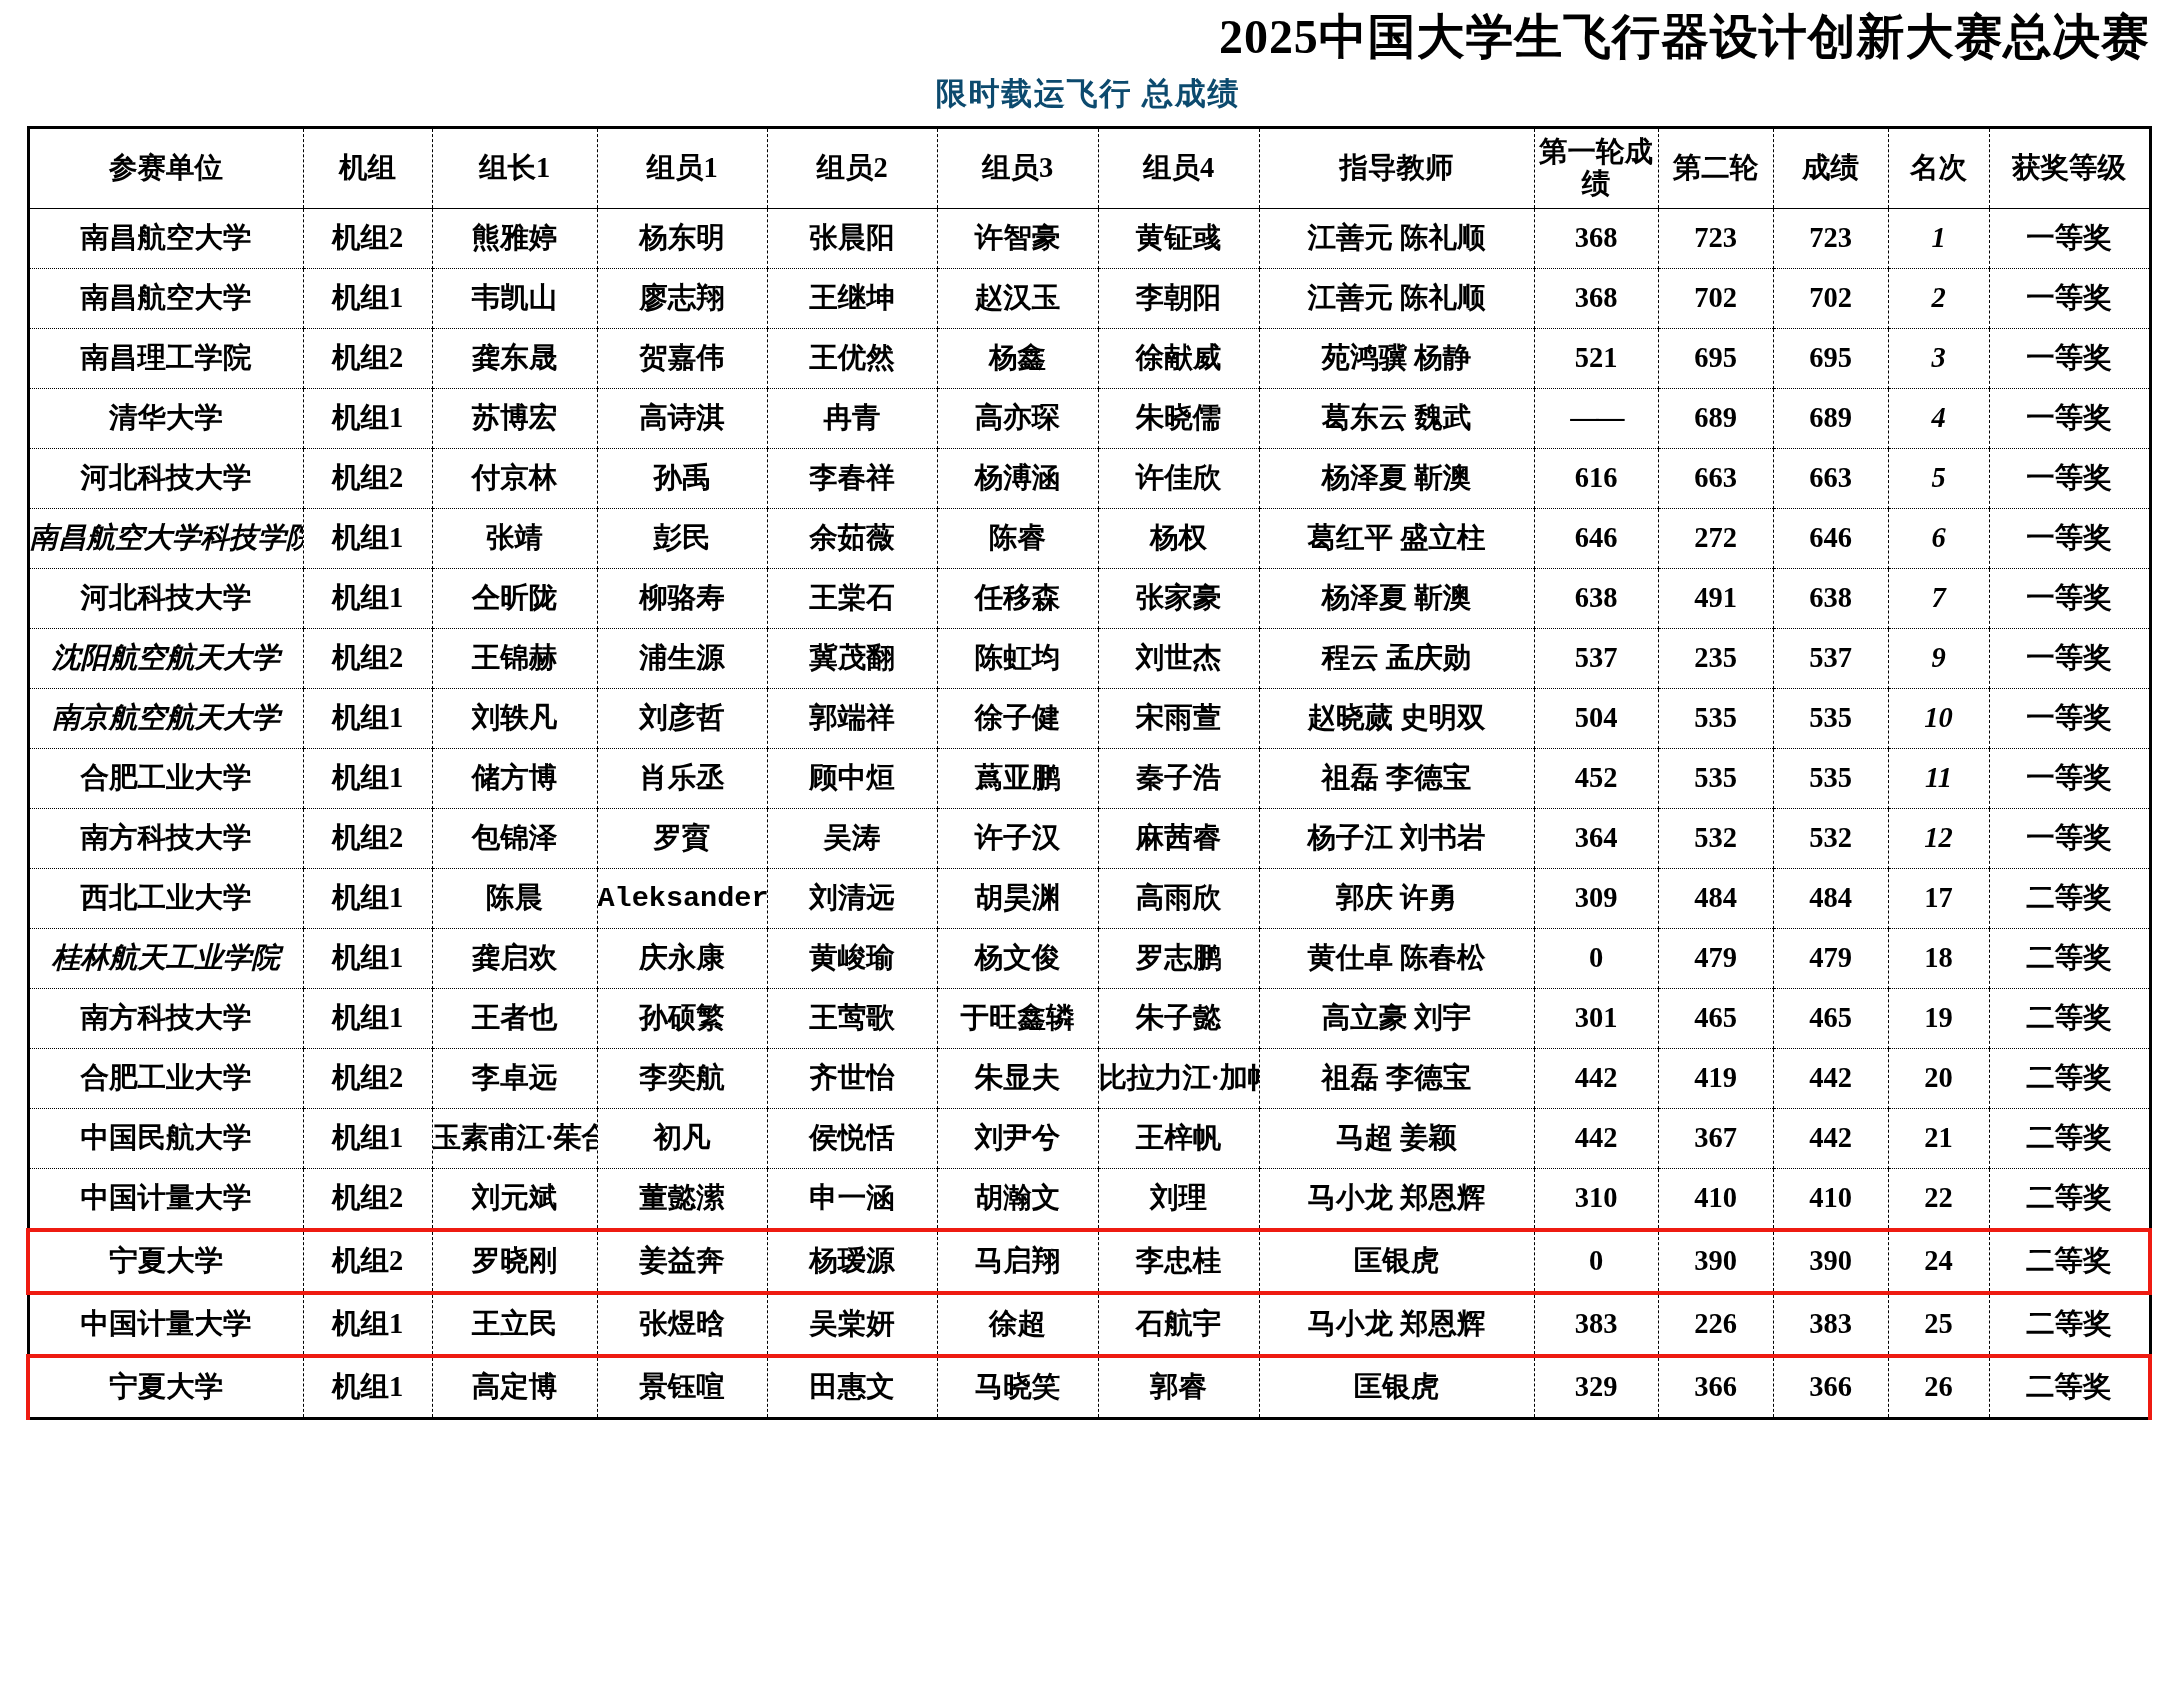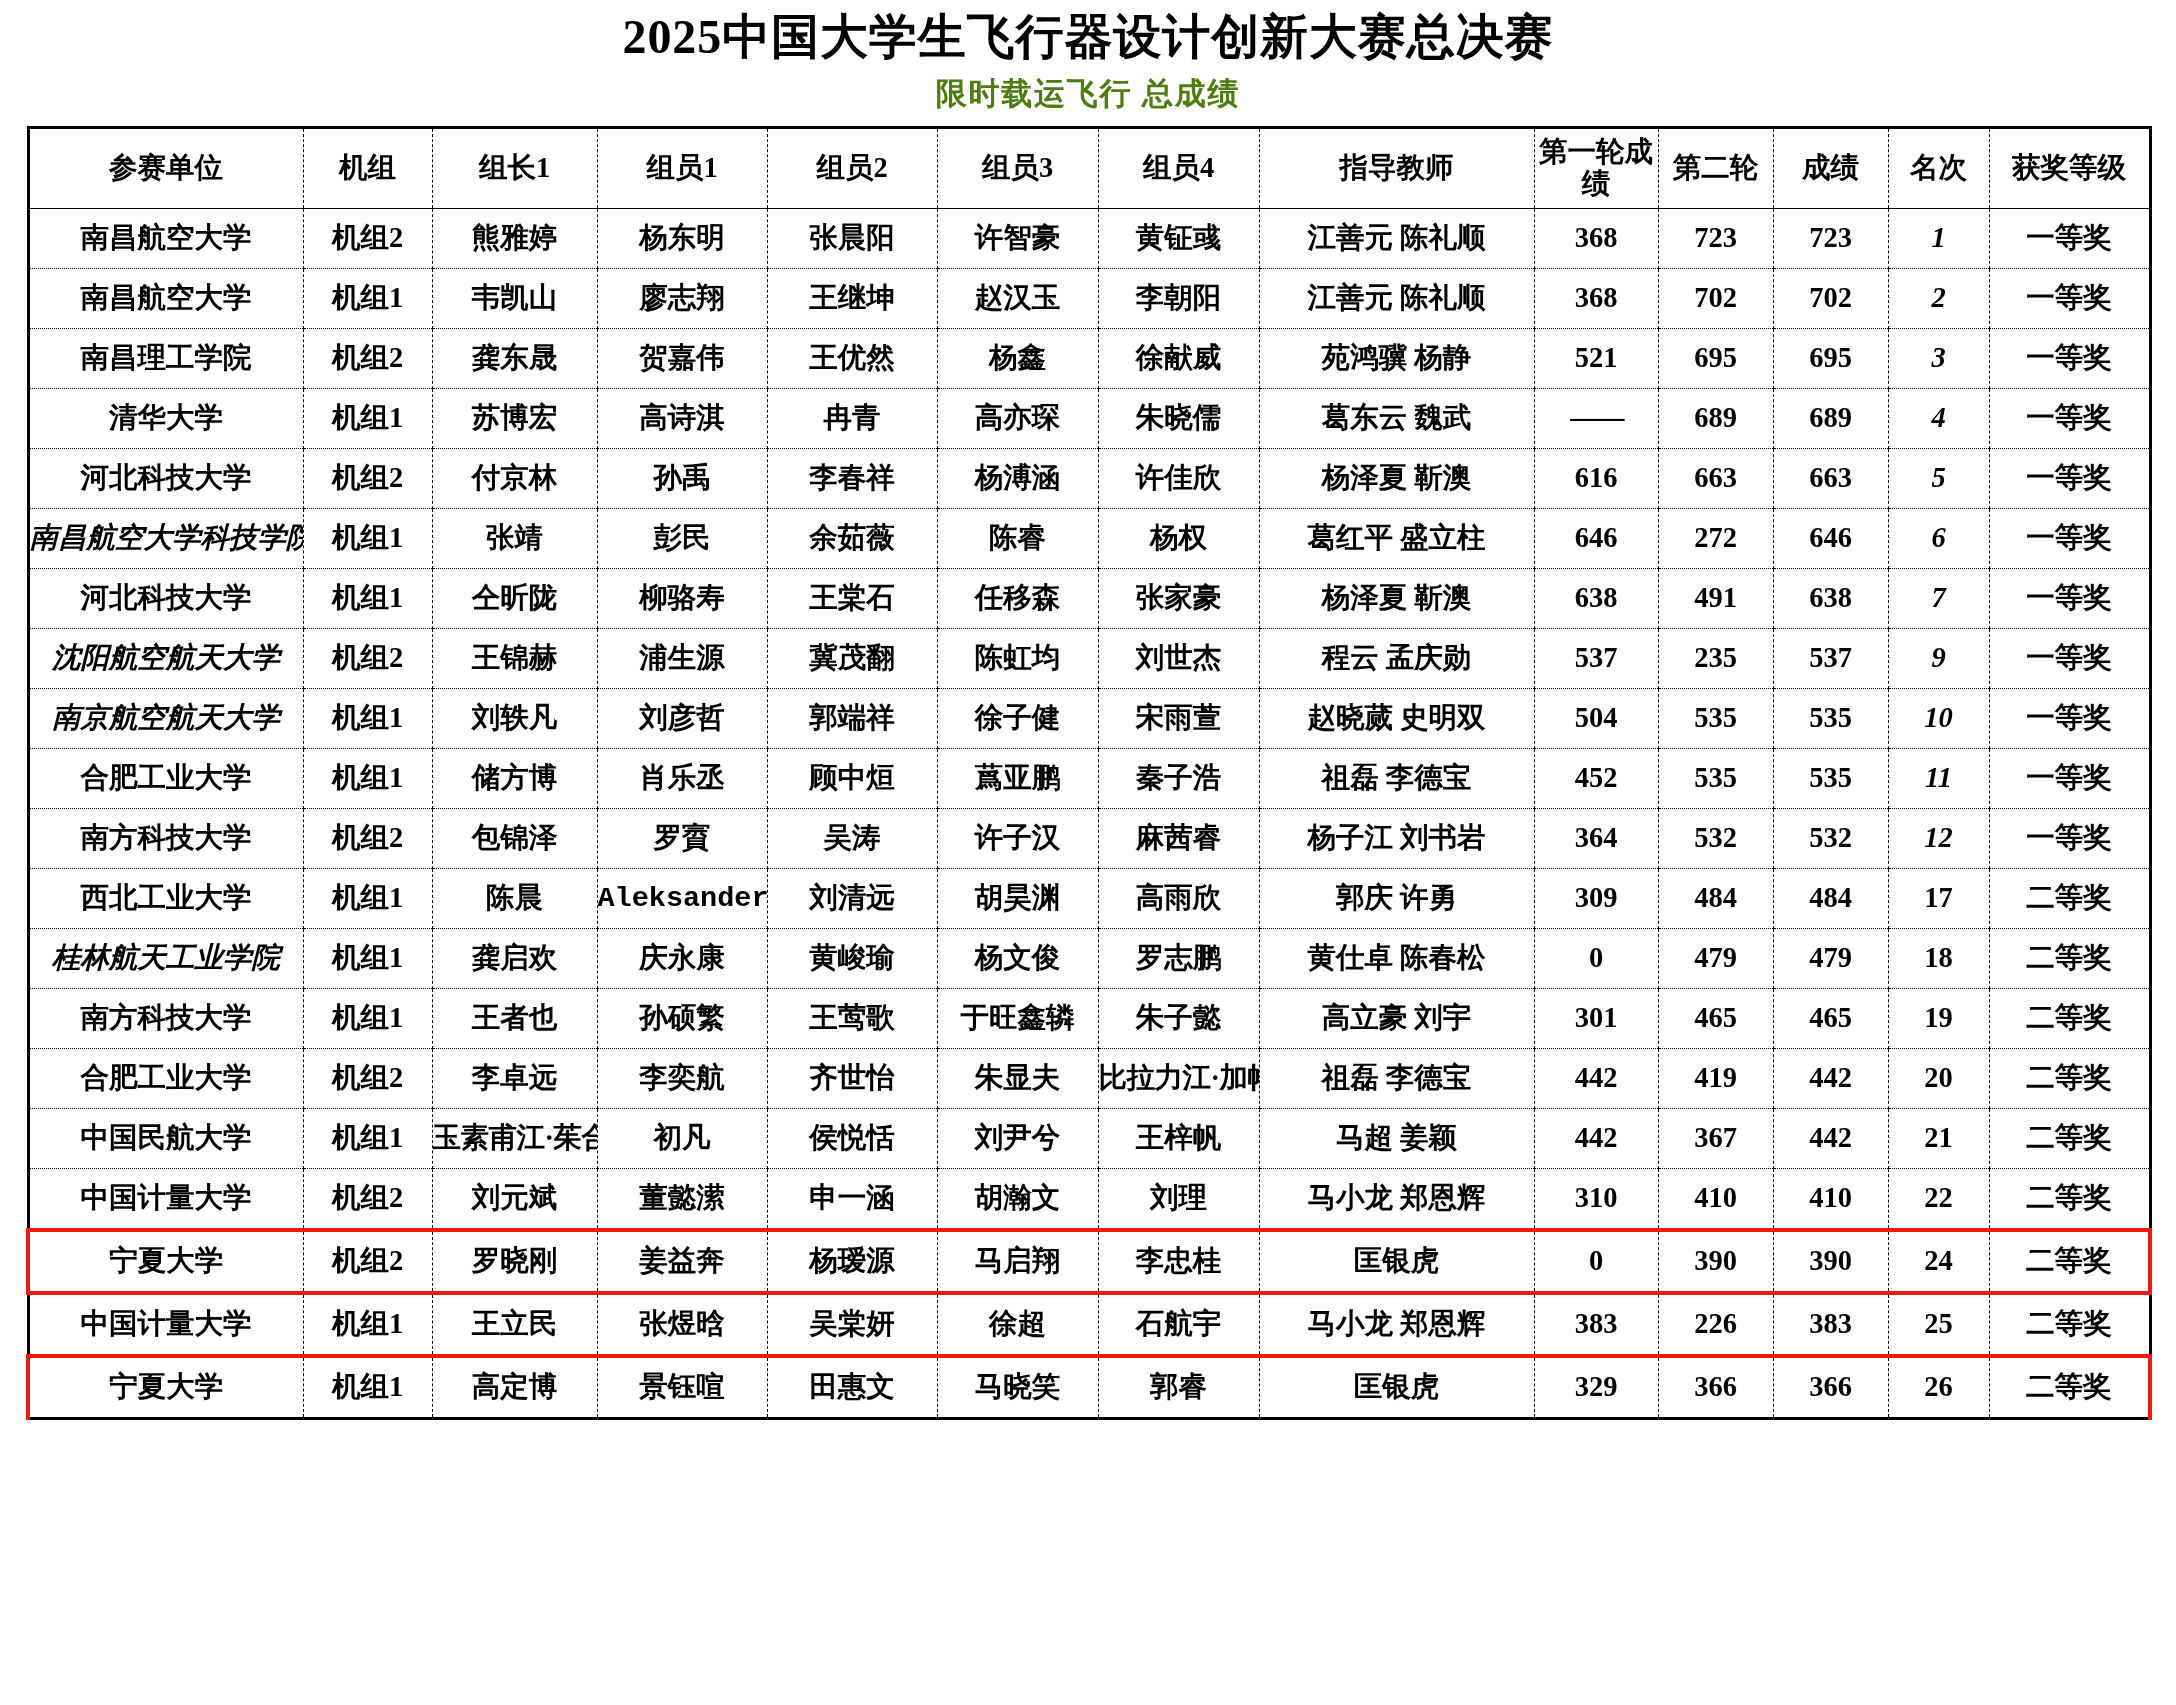--- a/index.html
+++ b/index.html
@@ -15,32 +15,32 @@
     overflow: hidden;
   }
   .page {
     position: relative;
     width: 2176px;
     height: 1705px;
     box-sizing: border-box;
     padding: 0 26px;
   }
   .doc-title {
-    text-align: center;
+    text-align: right;
     font-size: 48px;
     font-weight: bold;
     letter-spacing: 0.9px;
     margin: 7.3px 0 3.7px 0;
     line-height: 1.25;
   }
   .doc-subtitle {
     text-align: center;
     font-size: 31px;
     font-weight: bold;
-    color: #4d7c0f;
+    color: #0c4a6e;
     margin: 5.5px 0 11px 0;
     letter-spacing: 1.8px;
   }
   table.results {
     border-collapse: collapse;
     width: 2121px;
     margin: 0 auto;
     table-layout: fixed;
   }
   table.results th,

